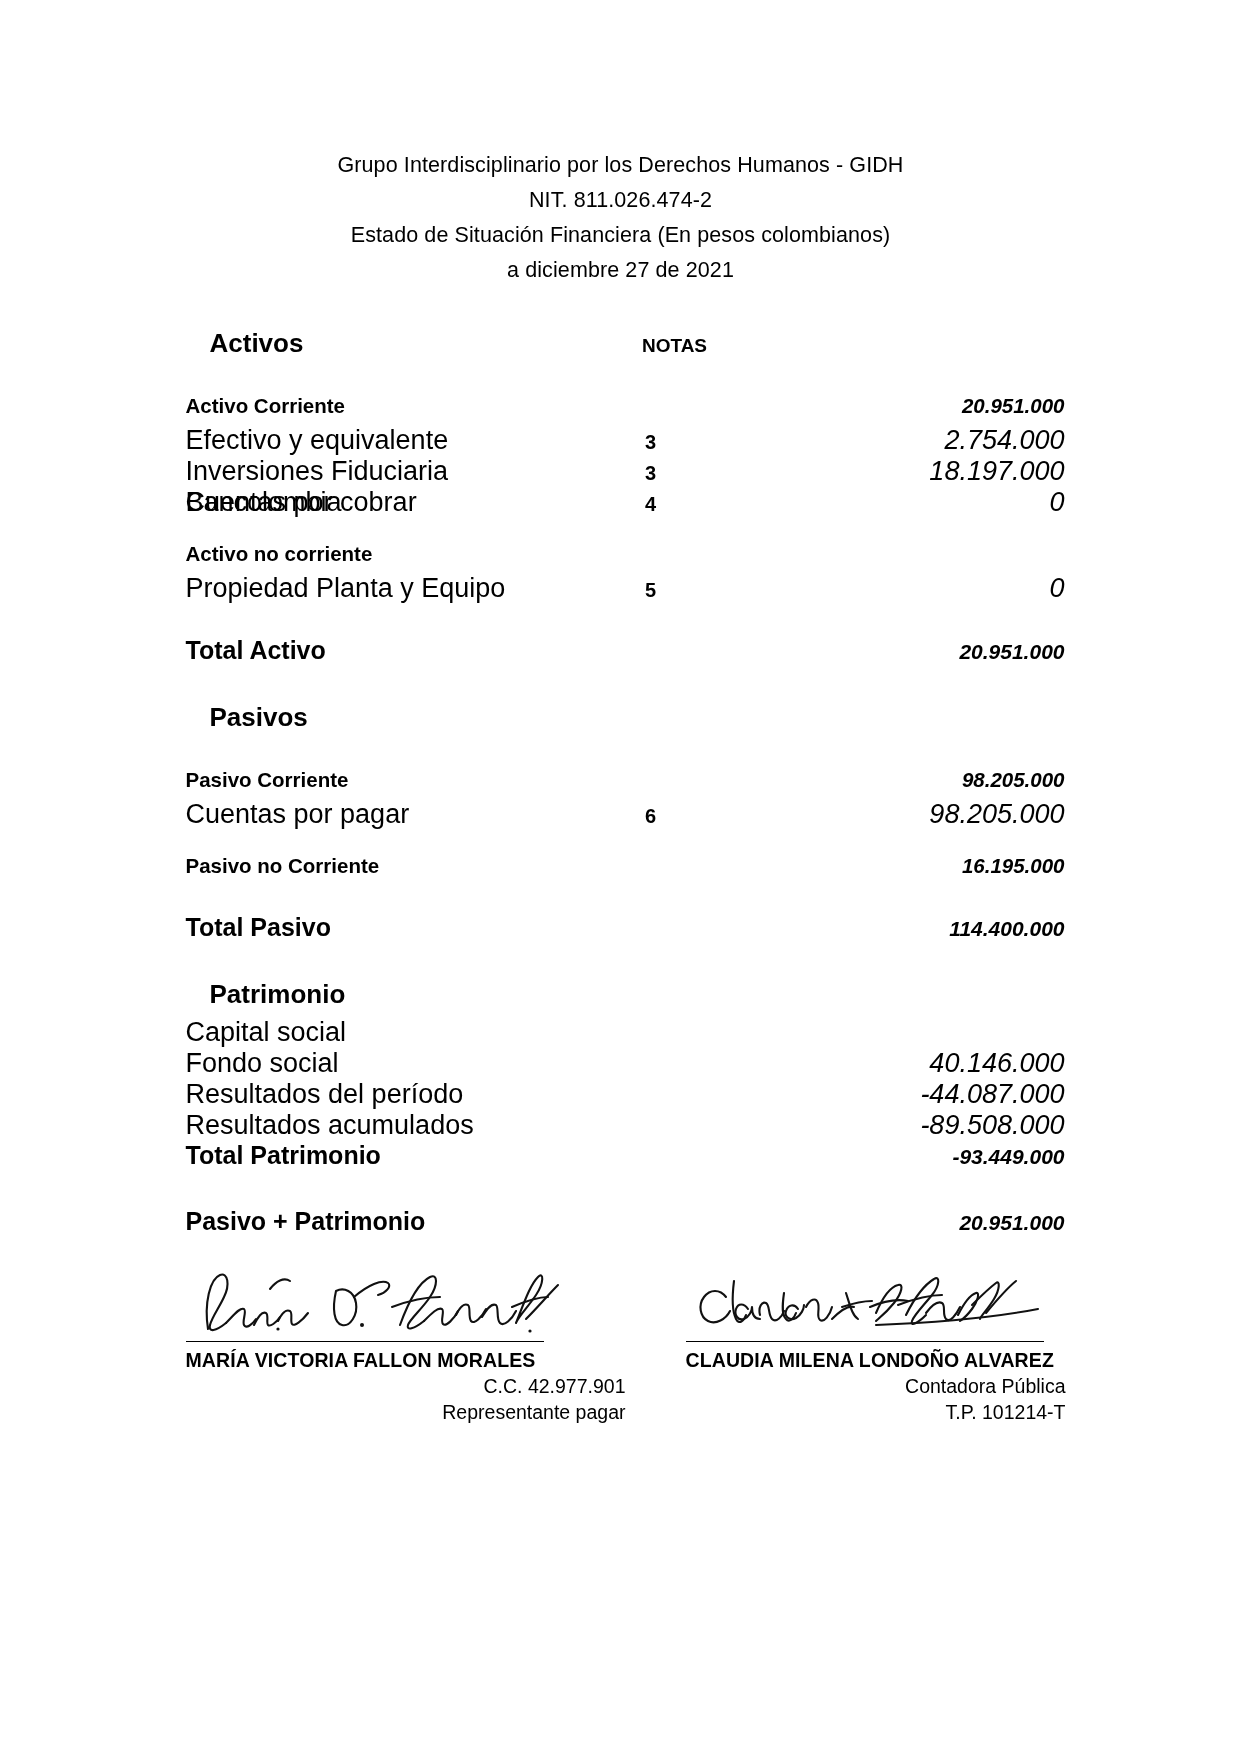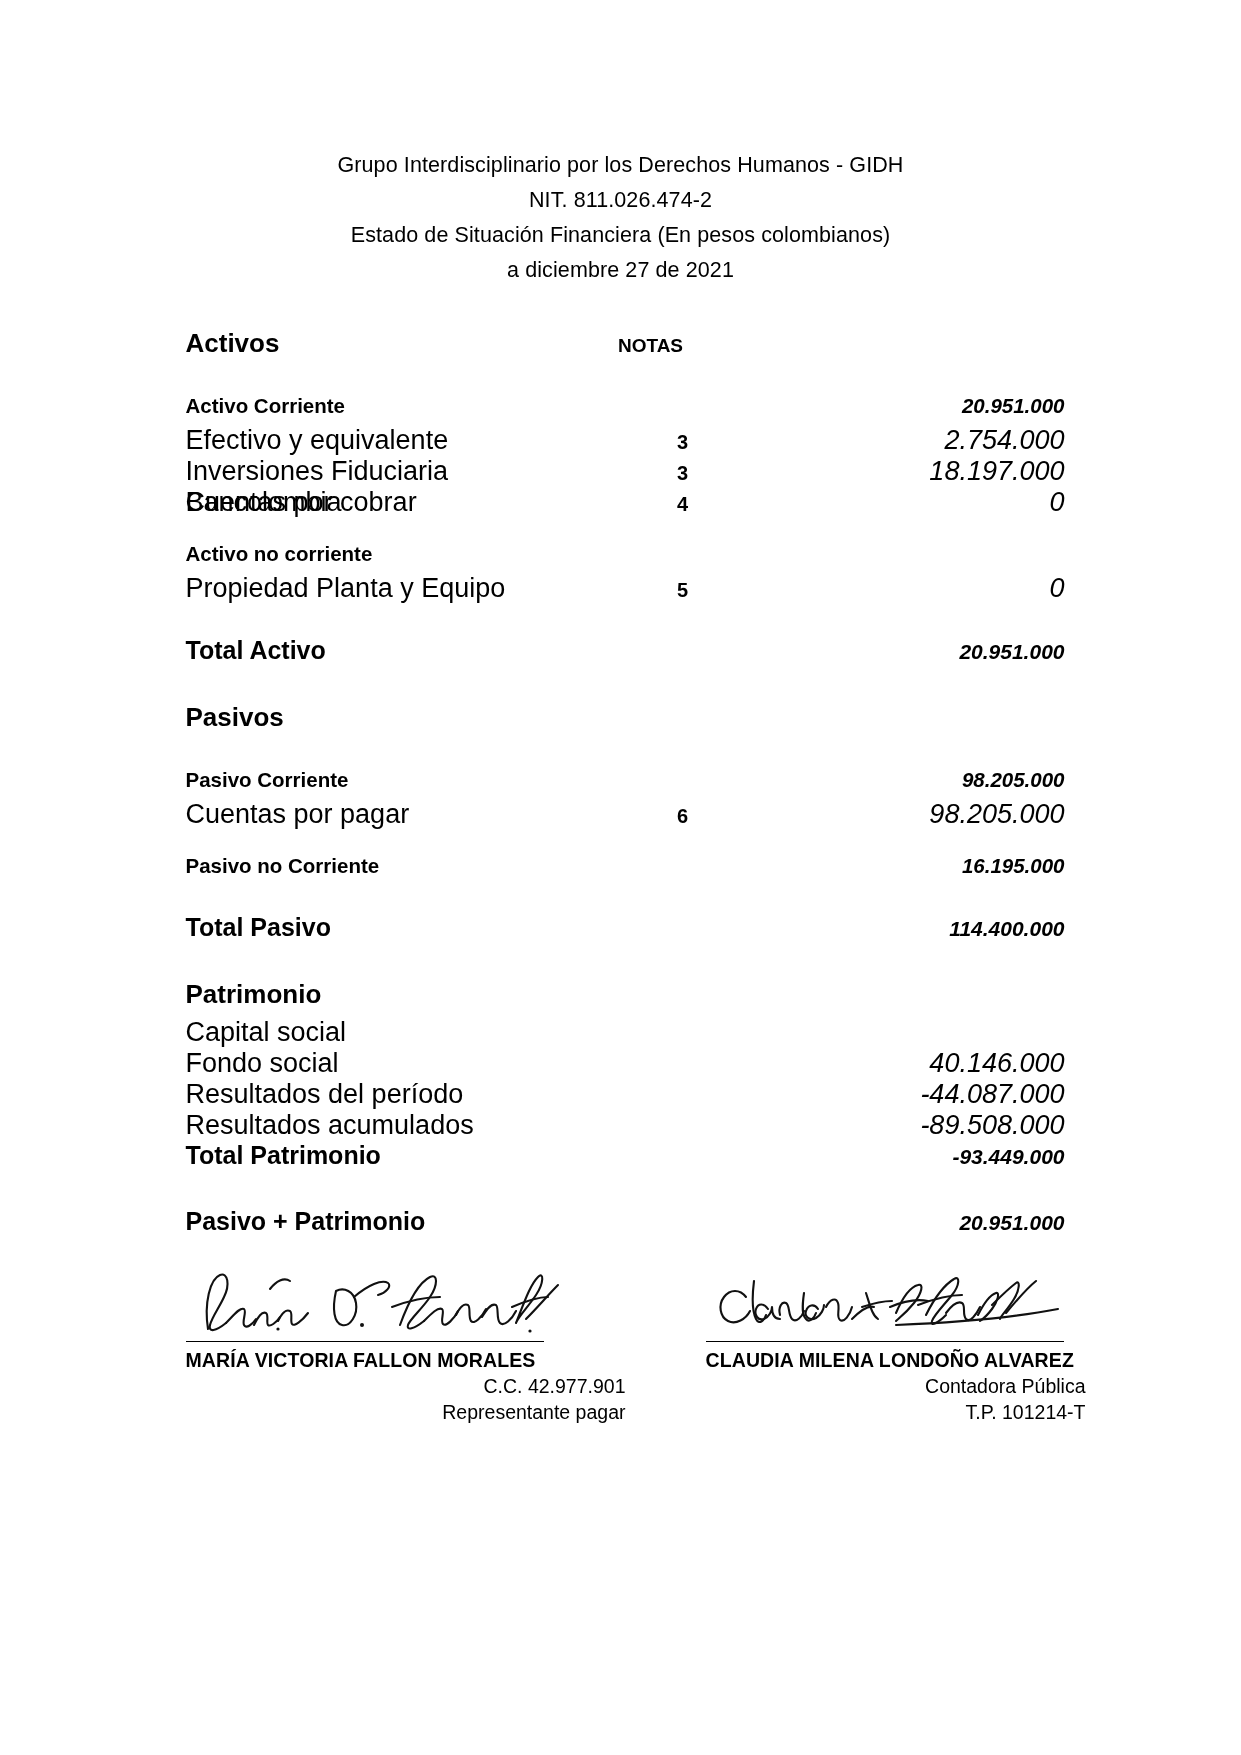--- a/index.html
+++ b/index.html
@@ -90,37 +90,36 @@
     font-size: 21px;
     font-weight: bold;
   }
   .notes-head {
     font-size: 19px;
     font-weight: bold;
     text-align: center;
   }
 
   .row.line,
-  .row.group-head { height: 31px; gap: 32px; }
-  .row.section-title { height: 38px; }
+  .row.group-head { height: 31px; }
+  .row.section-title { height: 38px; margin-left: 24px; }
   .row.total { height: 38px; }
   .sp-24 { height: 24px; }
   .sp-28 { height: 28px; }
   .sp-32 { height: 32px; }
   .sp-40 { height: 40px; }
 
   
   .signatures {
     margin: 0 auto;
     width: 890px;
     padding-left: 10px;
     box-sizing: border-box;
     display: flex;
     margin-top: 18px;
-    gap: 20px;
   }
   .sig-block {
     flex: 0 0 50%;
     box-sizing: border-box;
   }
   .sig-block.right { padding-left: 60px; }
   .sig-img {
     height: 78px;
     position: relative;
   }

